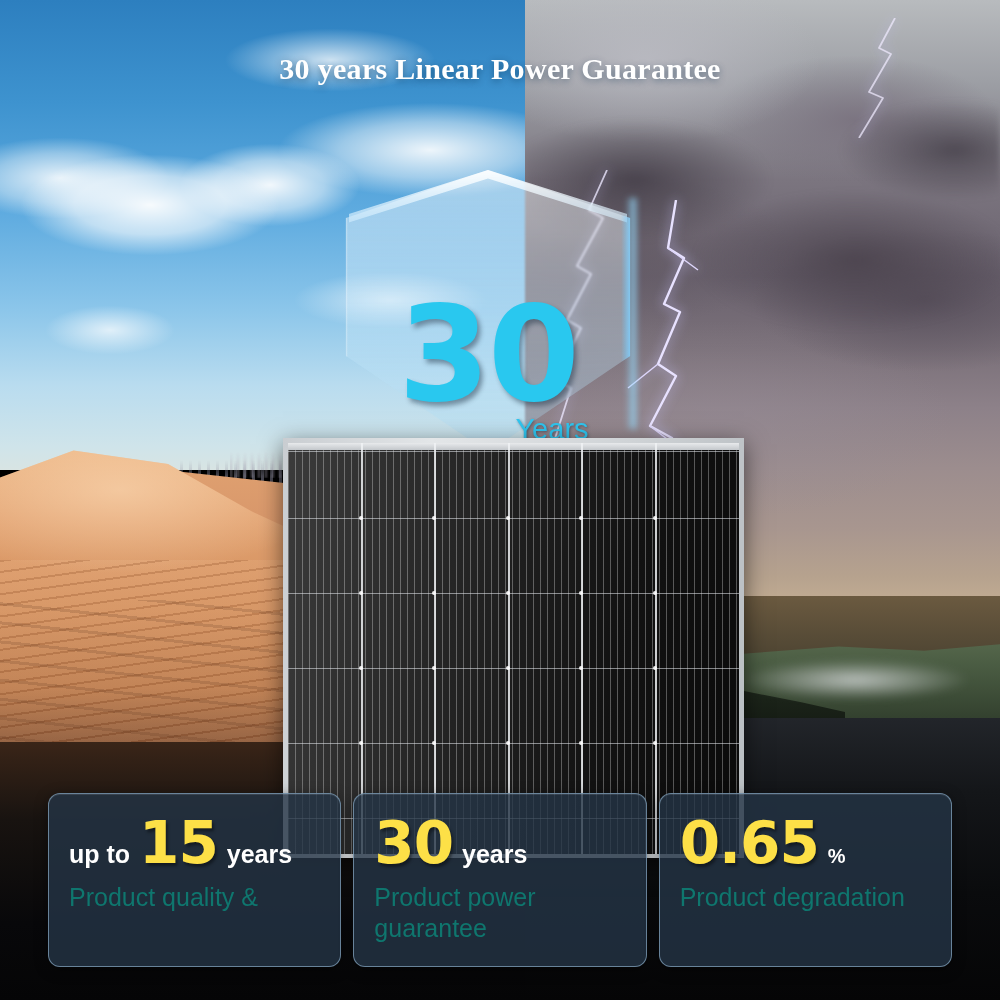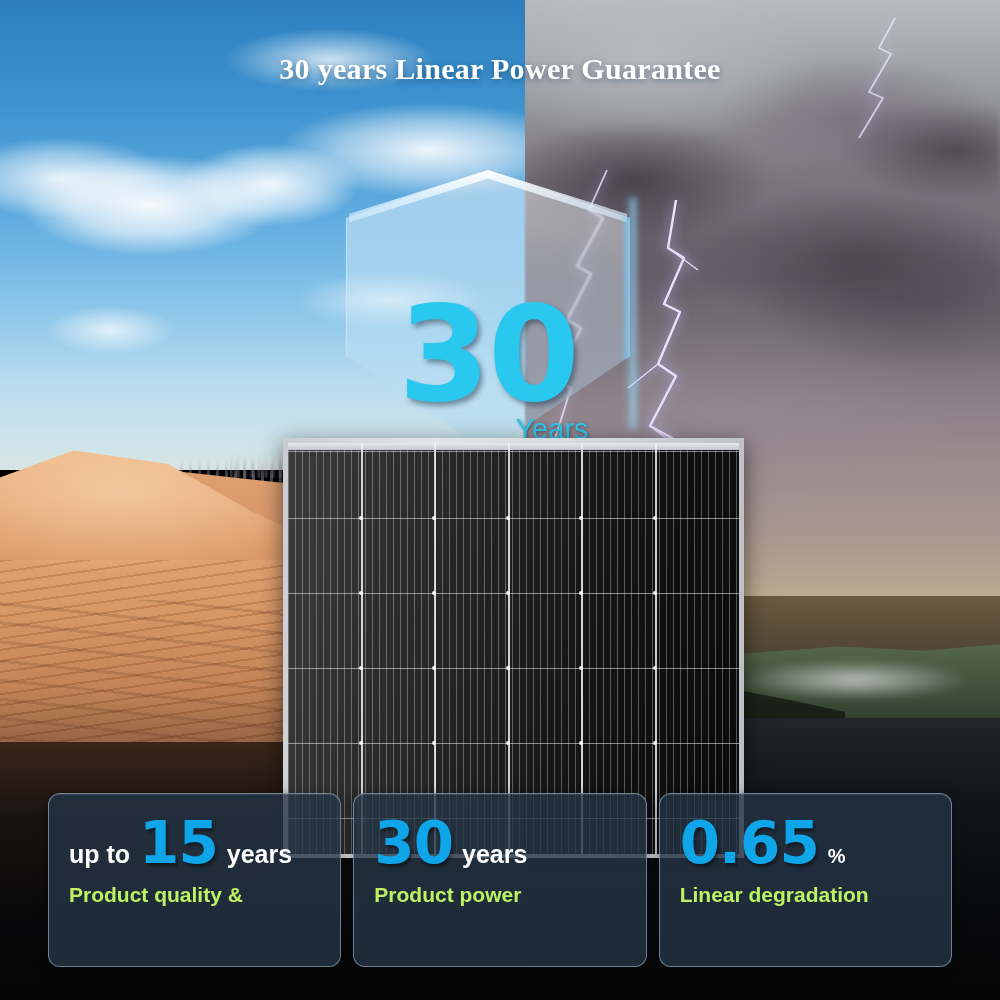--- a/index.html
+++ b/index.html
@@ -233,32 +233,32 @@
     padding:22px 20px 0 20px;
     overflow:hidden;
   }
   .card .statline{
     display:flex; align-items:baseline; gap:9px; height:56px;
   }
   .pre{
     font-size:25px; font-weight:700; color:#ffffff;
   }
   .bignum{
-    font-size:58px; font-weight:700; color:#0ea5e9; line-height:.95;
+    font-size:58px; font-weight:700; color:#fde047; line-height:.95;
     letter-spacing:-1px;
     text-shadow:2px 3px 3px rgba(0,0,0,.40);
     font-family:"DejaVu Sans", sans-serif;
   }
   .unit{
     font-size:25px; font-weight:700; color:#ffffff;
   }
   .unit.pct{ font-size:20px; }
   .desc{
     margin-top:10px;
-    font-size:21px; font-weight:700; color:#bef264; line-height:1.22;
+    font-size:25px; font-weight:400; color:#0f766e; line-height:1.22;
   }
 </style>
 </head>
 <body>
 
 <div id="stage">
 
   <div class="bg-half bg-left">
     <div class="sky-left"></div>
     <div class="skyline2"></div>
@@ -364,28 +364,29 @@
       </div>
     </div>
 
     <div class="card">
       <div class="statline">
         <span class="bignum">30</span>
         <span class="unit">years</span>
       </div>
       <div class="desc">
         <div>Product power</div>
+        <div>guarantee</div>
       </div>
     </div>
 
     <div class="card">
       <div class="statline">
         <span class="bignum">0.65</span>
         <span class="unit pct">%</span>
       </div>
       <div class="desc">
-        <div>Linear degradation</div>
+        <div>Product degradation</div>
       </div>
     </div>
 
   </div>
 
 </div>
 
 </body></html>

